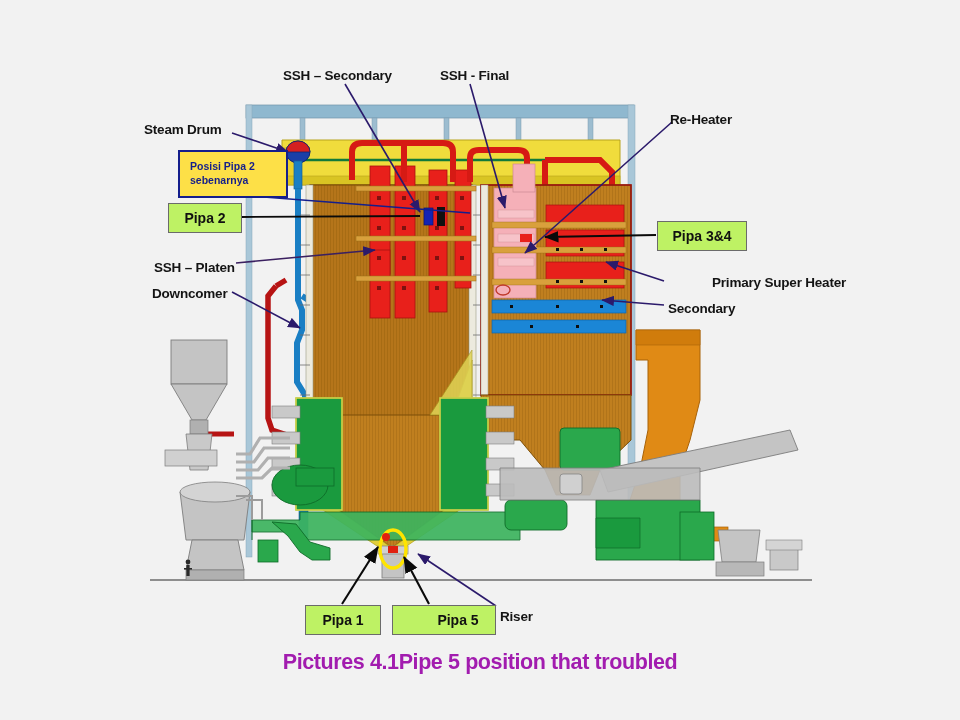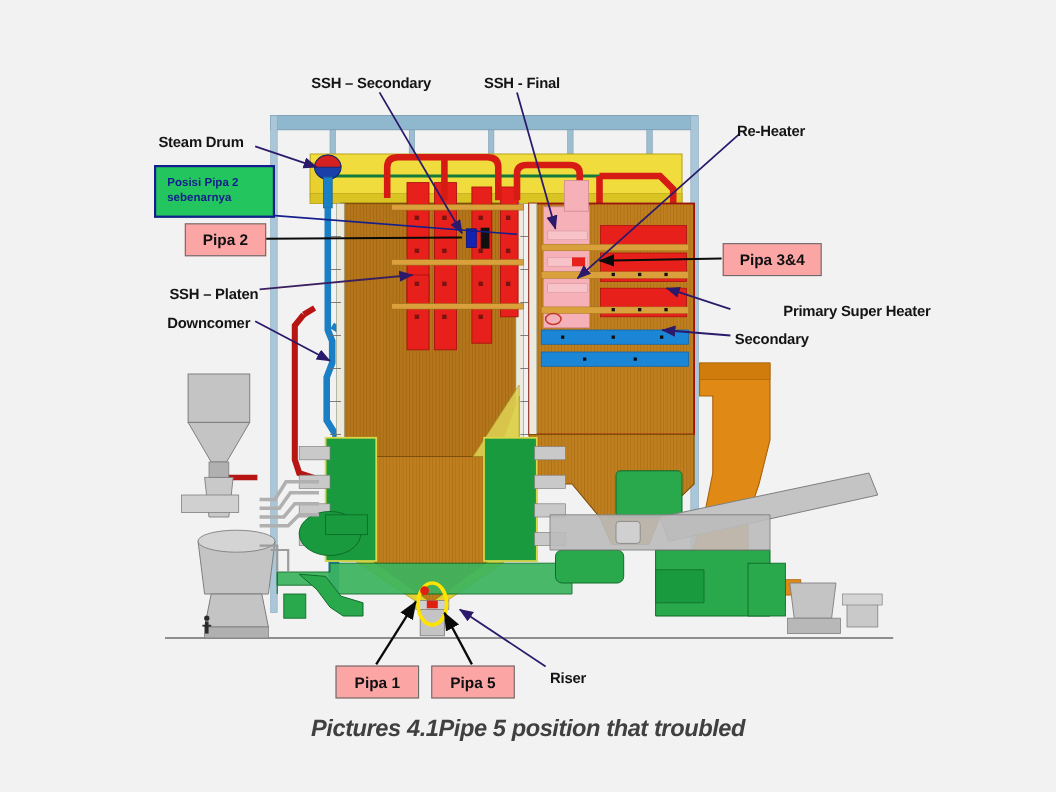--- a/index.html
+++ b/index.html
@@ -18,52 +18,52 @@
     font-family:"Liberation Sans", sans-serif;
     font-weight:bold;
     color:#141414;
     white-space:nowrap;
     letter-spacing:-0.2px;
   }
   .lbl-plain{font-size:13.5px;}
   .boxed{
     position:absolute;
     border:1.3px solid #6b6b6b;
-    background:#fca5a5;
+    background:#bef264;
     font-family:"Liberation Sans", sans-serif;
     font-weight:bold;
     font-size:14px;
     color:#111;
     display:flex;align-items:center;justify-content:center;
     white-space:nowrap;
   }
   .navybox{
     position:absolute;
     border:2.2px solid #141e8c;
-    background:#22c55e;
+    background:#fde047;
     color:#141e8c;
     font-family:"Liberation Sans", sans-serif;
     font-weight:bold;
     font-size:10.5px;
     line-height:1.35;
     padding:7px 0 0 10px;
     box-sizing:border-box;
     white-space:pre-line;
+    margin-left:38px;
   }
   #caption{
     position:absolute;
     left:0;right:0;
     top:650px;
     text-align:center;
     font-family:"Liberation Sans", sans-serif;
     font-weight:bold;
     font-size:21.5px;
-    color:#404040;
+    color:#a21caf;
     letter-spacing:-0.4px;
-    font-style:italic;
   }
 </style>
 </head>
 <body>
 
 <div id="stage">
 
 <svg id="diagram" viewBox="0 0 960 720">
   <defs>
     <pattern id="wallHatch" width="3" height="3" patternUnits="userSpaceOnUse">
@@ -407,17 +407,17 @@
 <div class="lbl lbl-plain" style="left:668px;top:275px;margin-left:44px;">Primary Super Heater</div>
 <div class="lbl lbl-plain" style="left:668px;top:301px;">Secondary</div>
 <div class="lbl lbl-plain" style="left:500px;top:609px;text-align:right;">Riser</div>
 
 <div class="navybox" style="left:140px;top:150px;width:110px;height:48px;">Posisi Pipa 2
 sebenarnya</div>
 
 <div class="boxed" style="left:168px;top:203px;width:72px;height:28px;">Pipa 2</div>
 <div class="boxed" style="left:657px;top:221px;width:88px;height:28px;text-align:center;">Pipa 3&amp;4</div>
 <div class="boxed" style="left:305px;top:605px;width:74px;height:28px;">Pipa 1</div>
-<div class="boxed" style="left:392px;top:605px;width:74px;height:28px;">Pipa 5</div>
+<div class="boxed" style="left:392px;top:605px;width:74px;height:28px;padding-left:28px;">Pipa 5</div>
 
 <div id="caption">Pictures 4.1Pipe 5 position that troubled</div>
 
 </div>
 
 </body></html>

